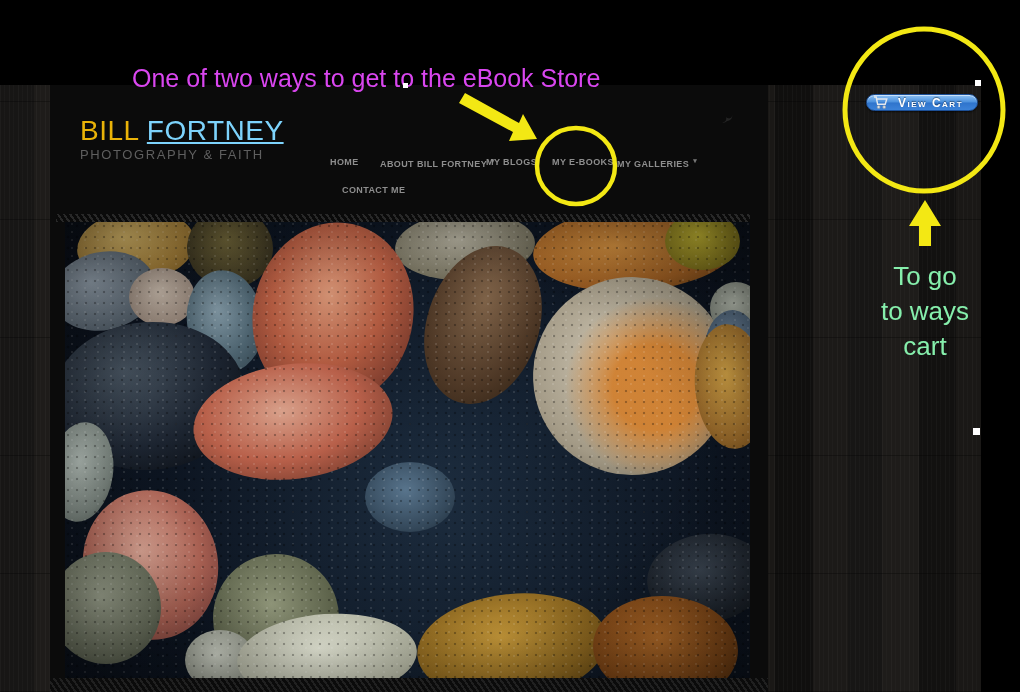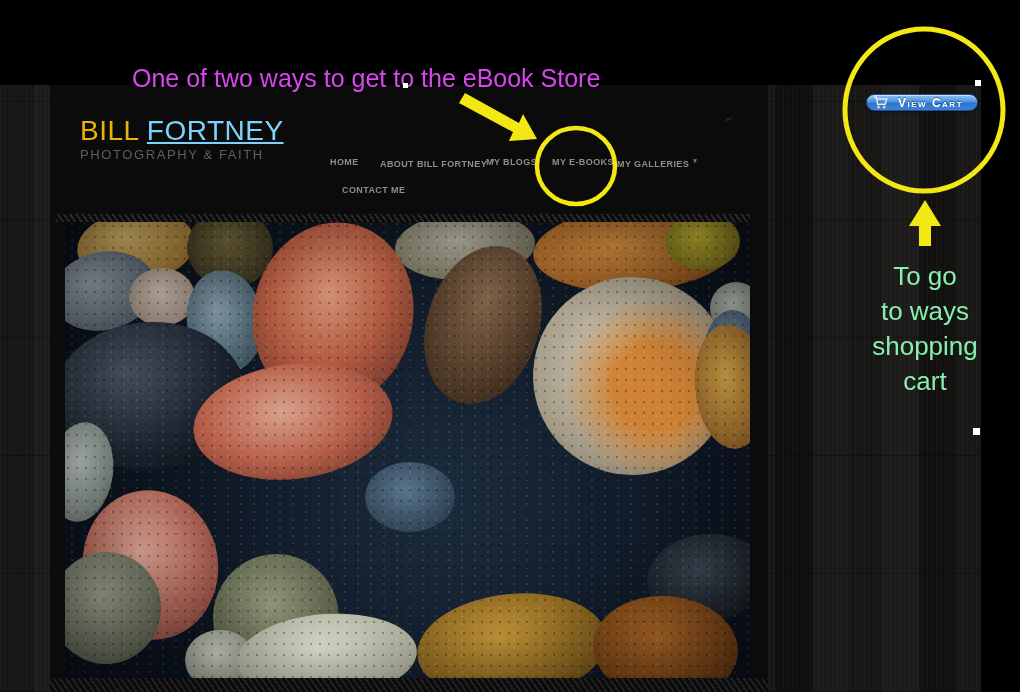--- a/index.html
+++ b/index.html
@@ -141,21 +141,20 @@
     </svg>
   </span>
   <span class="label">View Cart</span>
 </div>
 
 <div class="ann-title">One of two ways to get to the eBook Store</div>
 
 <div class="ann-note">
   <div>To go</div>
   <div>to ways</div>
-  <div>shopping</div>
   <div>cart</div>
 </div>
 
 <svg class="overlay" width="1020" height="692" viewBox="0 0 1020 692">
 
   <ellipse cx="576" cy="166" rx="39" ry="38" fill="none" stroke="#f3e814" stroke-width="4.5"></ellipse>
 
   <ellipse cx="924" cy="110" rx="79" ry="81" fill="none" stroke="#f3e814" stroke-width="5"></ellipse>
 
   <polygon points="459,103 513,132 509,141 537,139 523,114 519,123 465,93" fill="#f3e814"></polygon>

